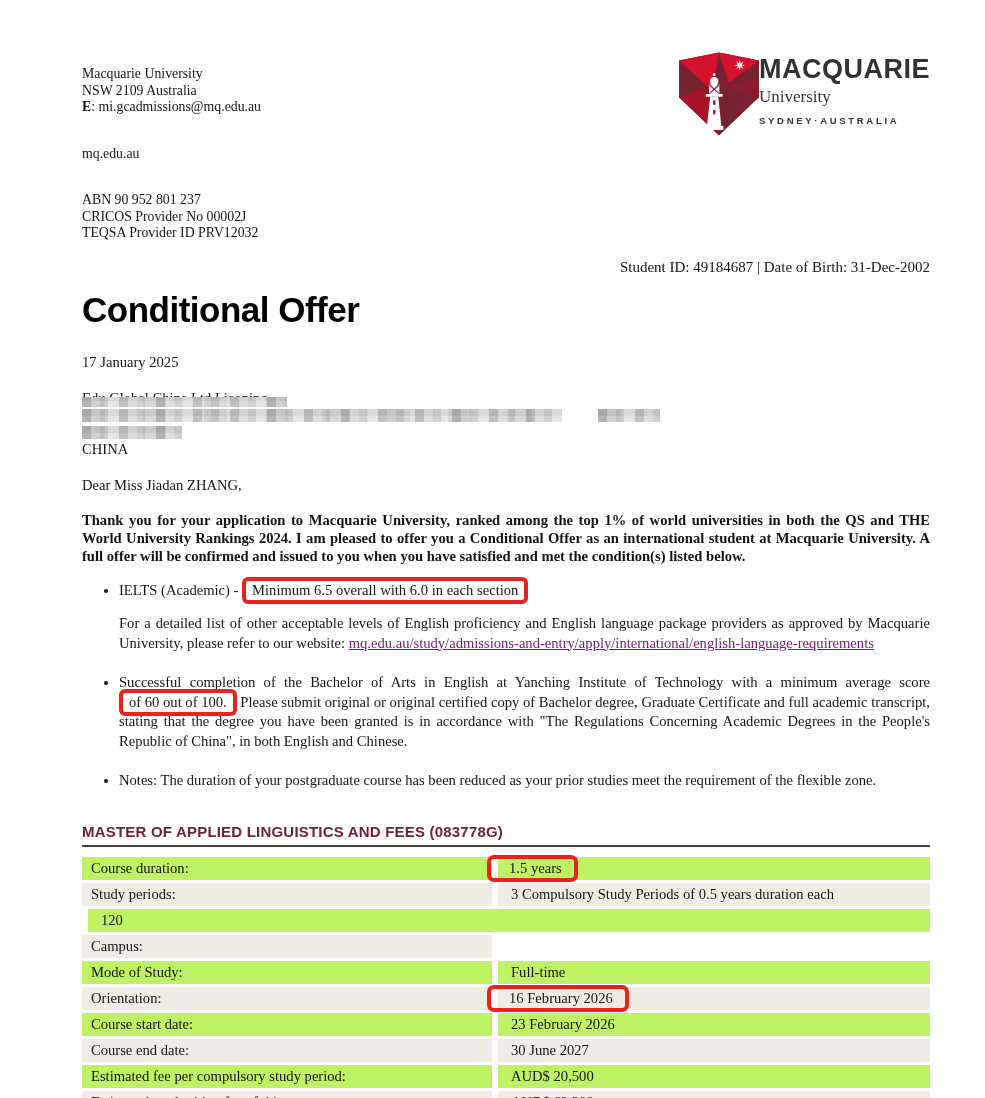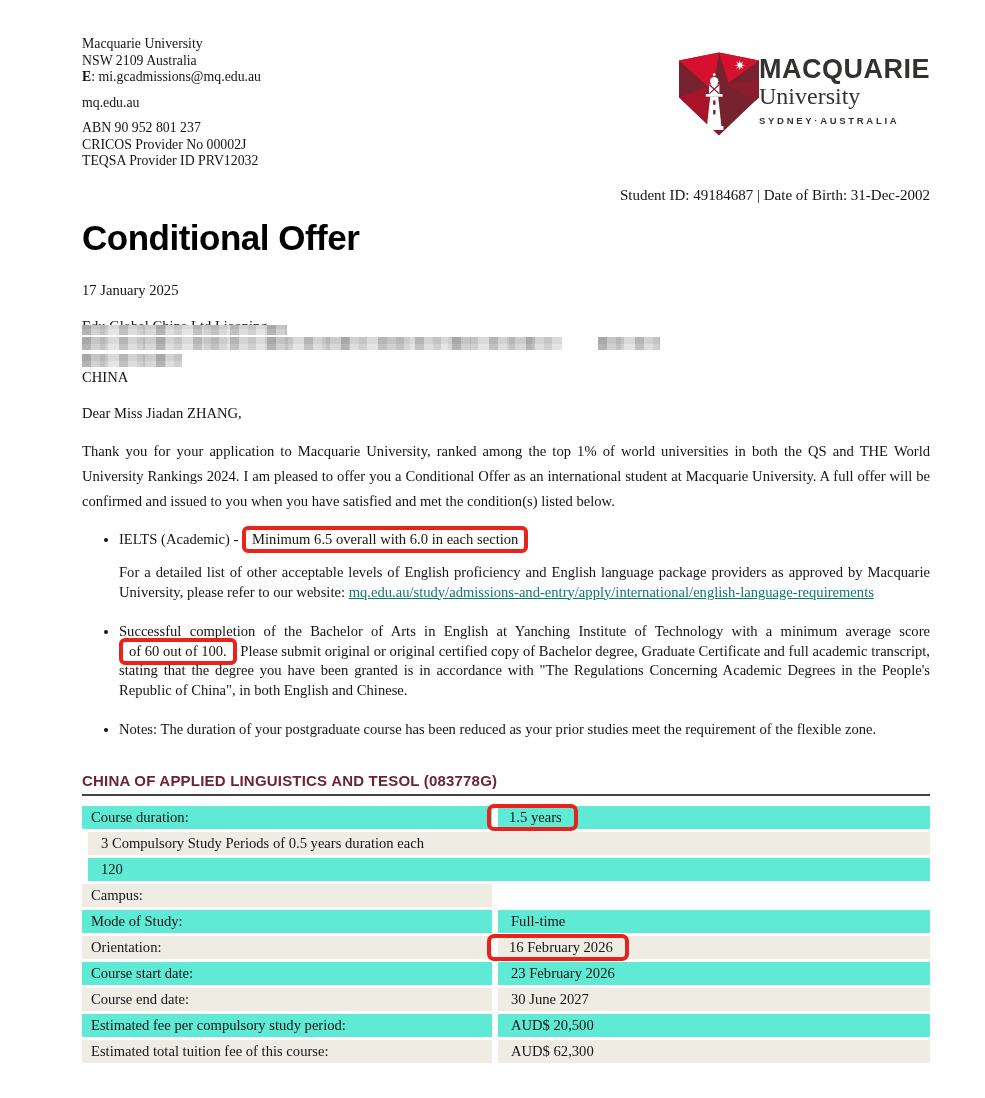--- a/index.html
+++ b/index.html
@@ -6,70 +6,70 @@
   html,body { margin:0; padding:0; }
   body {
     width:985px; height:1098px; background:#ffffff; overflow:hidden;
     font-family:"Liberation Serif", serif; color:#141414;
   }
   .page { padding:36px 55px 0 82px; }
 
   
   .header { display:flex; justify-content:space-between; align-items:flex-start; }
   .contact { font-size:13.8px; line-height:16.5px; }
-  .contact .grp { margin-bottom:9px; }
+  .contact .grp { margin-bottom:9px;margin-top:30px; }
   .bold { font-weight:bold; }
 
   .logo { display:flex; margin-top:16px; }
   .shield-svg { display:block; }
   .logo-text { padding-top:3px; }
   .logo-name { font-family:"Liberation Sans", sans-serif; font-weight:700; font-size:27px; letter-spacing:.5px; color:#343230; line-height:28px; }
-  .logo-uni  { font-family:"Liberation Serif", serif; font-size:24px; color:#343230; line-height:27px; }
+  .logo-uni  { font-family:"Liberation Serif", serif; font-size:17px; color:#343230; line-height:27px; }
   .logo-sub  { font-family:"Liberation Sans", sans-serif; font-weight:600; font-size:9.5px; letter-spacing:2.7px; color:#343230; margin-top:5px; }
 
   .student-line { text-align:right; font-size:15px; margin-top:8px; }
 
   
   .title { font-family:"Liberation Sans", sans-serif; font-weight:700; font-size:35px; letter-spacing:-.5px; color:#000; margin:14px 0 0; }
   .date { margin-top:24px; font-size:14.6px; }
   .address { margin-top:19px; font-size:14.6px; line-height:17px; }
   .redline { position:relative; height:17px; }
   .mosaic {
     background:
       repeating-linear-gradient(90deg, rgba(110,110,110,.30) 0 9px, rgba(205,205,205,.30) 9px 18px, rgba(160,160,160,.30) 18px 26px, rgba(228,228,228,.30) 26px 37px),
       repeating-linear-gradient(90deg, rgba(90,90,90,.12) 0 23px, rgba(255,255,255,.1) 23px 61px),
       repeating-linear-gradient(0deg, #e2e2e2 0 6px, #cfcfcf 6px 13px);
   }
   .cover { position:absolute; left:0; top:7px; height:10px; width:205px; }
   .bar-row { display:flex; align-items:center; height:17px; }
   .bar { height:13px; }
   .bar-gap { width:36px; }
   .salutation { margin-top:19px; font-size:14.6px; }
-  p.body { margin:17px 0 16px; text-align:justify; font-size:14.6px; line-height:25px; }
+  p.body { margin:17px 0 16px; text-align:justify; font-size:14.6px; line-height:18px;font-weight:bold; }
 
   ul.conds { margin:13px 0 0; padding-left:37px; }
   ul.conds > li { margin-top:8px; text-align:justify; font-size:14.6px; line-height:19.5px; }
   ul.conds > li + li { margin-top:20px; }
   .note { margin-top:14px; text-align:justify; }
-  a.link { color:#0f766e; text-decoration:underline; cursor:pointer; }
+  a.link { color:#701a75; text-decoration:underline; cursor:pointer; }
 
   
   .redbox-inline { display:inline-block; border:4px solid #e9231c; border-radius:6px; padding:0 6px; margin:-4px 0; }
   .redbox { display:inline-block; border:4px solid #e9231c; border-radius:7px; padding:1px 12px 1px 18px; margin:-7px 0 -8px -24px; position:relative; background:transparent; }
 
   
   .section { margin-top:32px; }
   .sec-head { font-family:"Liberation Sans", sans-serif; font-weight:700; font-size:15px; color:#6e2234; letter-spacing:.2px; }
   .sec-rule { height:2px; background:#45423d; margin-top:5px; }
   .tbl { margin-top:10px; }
   .trow { display:flex; margin-bottom:3px; font-size:14.6px; line-height:17px; }
   .cell { padding:3px 8px 3px 9px; }
   .c-label { width:410px; }
   .c-value { flex:1; margin-left:6px; padding-left:13px; }
-  .dark  { background:#5eead4; }
+  .dark  { background:#bef264; }
   .light { background:#eeece3; }
 </style>
 </head>
 <body>
 
 <div class="page">
 
   <div class="header">
     <div class="contact">
       <div class="grp">
@@ -151,29 +151,30 @@
         <span>For a detailed list of other acceptable levels of English proficiency and English language package providers as approved by Macquarie University, please refer to our website: </span><a class="link">mq.edu.au/study/admissions-and-entry/apply/international/english-language-requirements</a>
       </div>
     </li>
     <li>
       <span>Successful completion of the Bachelor of Arts in English at Yanching Institute of Technology with a minimum average score </span><span class="redbox-inline"><span>of 60 out of 100.</span></span><span> Please submit original or original certified copy of Bachelor degree, Graduate Certificate and full academic transcript, stating that the degree you have been granted is in accordance with "The Regulations Concerning Academic Degrees in the People's Republic of China", in both English and Chinese.</span>
     </li>
     <li>Notes: The duration of your postgraduate course has been reduced as your prior studies meet the requirement of the flexible zone.</li>
   </ul>
 
   <div class="section">
-    <div class="sec-head">CHINA OF APPLIED LINGUISTICS AND TESOL (083778G)</div>
+    <div class="sec-head">MASTER OF APPLIED LINGUISTICS AND FEES (083778G)</div>
     <div class="sec-rule"></div>
     <div class="tbl">
 
       <div class="trow">
         <div class="cell c-label dark">Course duration:</div>
         <div class="cell c-value dark"><span class="redbox"><span>1.5 years</span></span></div>
       </div>
       <div class="trow">
+        <div class="cell c-label light">Study periods:</div>
         <div class="cell c-value light">3 Compulsory Study Periods of 0.5 years duration each</div>
       </div>
       <div class="trow">
         <div class="cell c-value dark">120</div>
       </div>
       <div class="trow">
         <div class="cell c-label light">Campus:</div>
       </div>
       <div class="trow">
         <div class="cell c-label dark">Mode of Study:</div>

